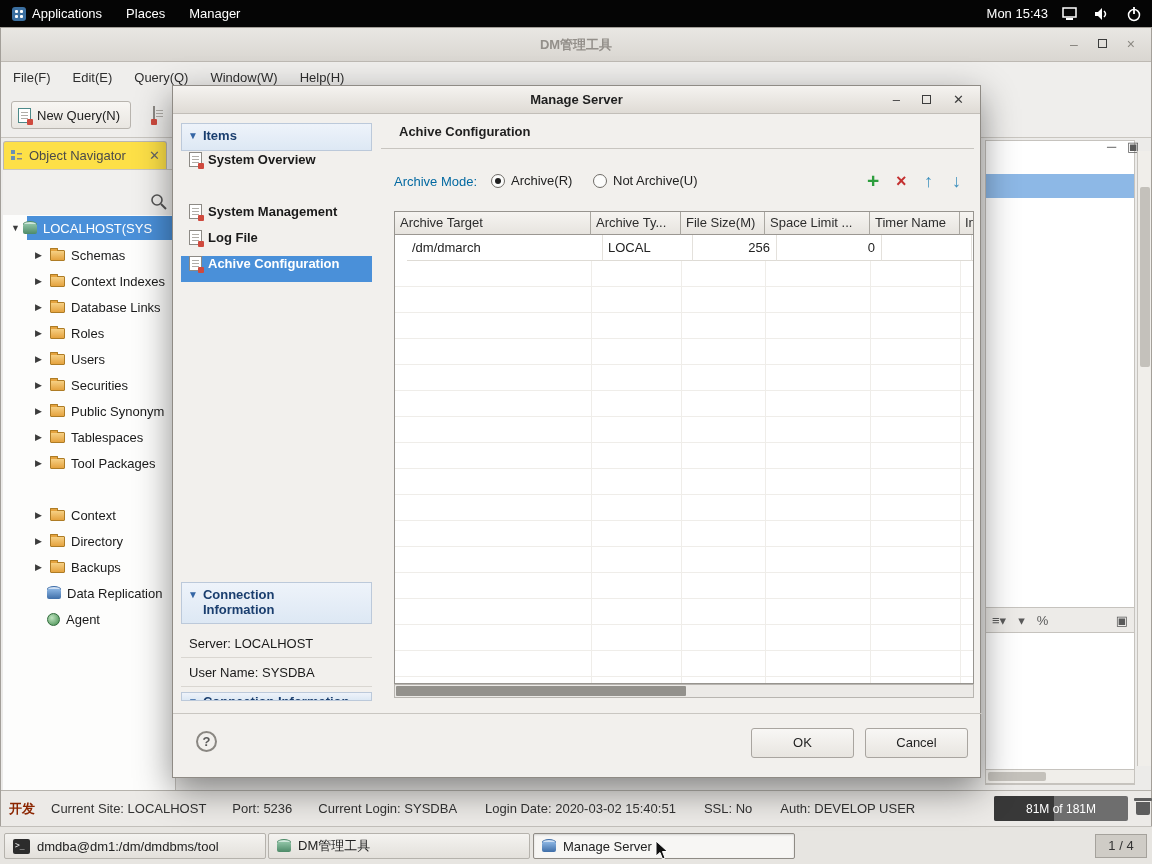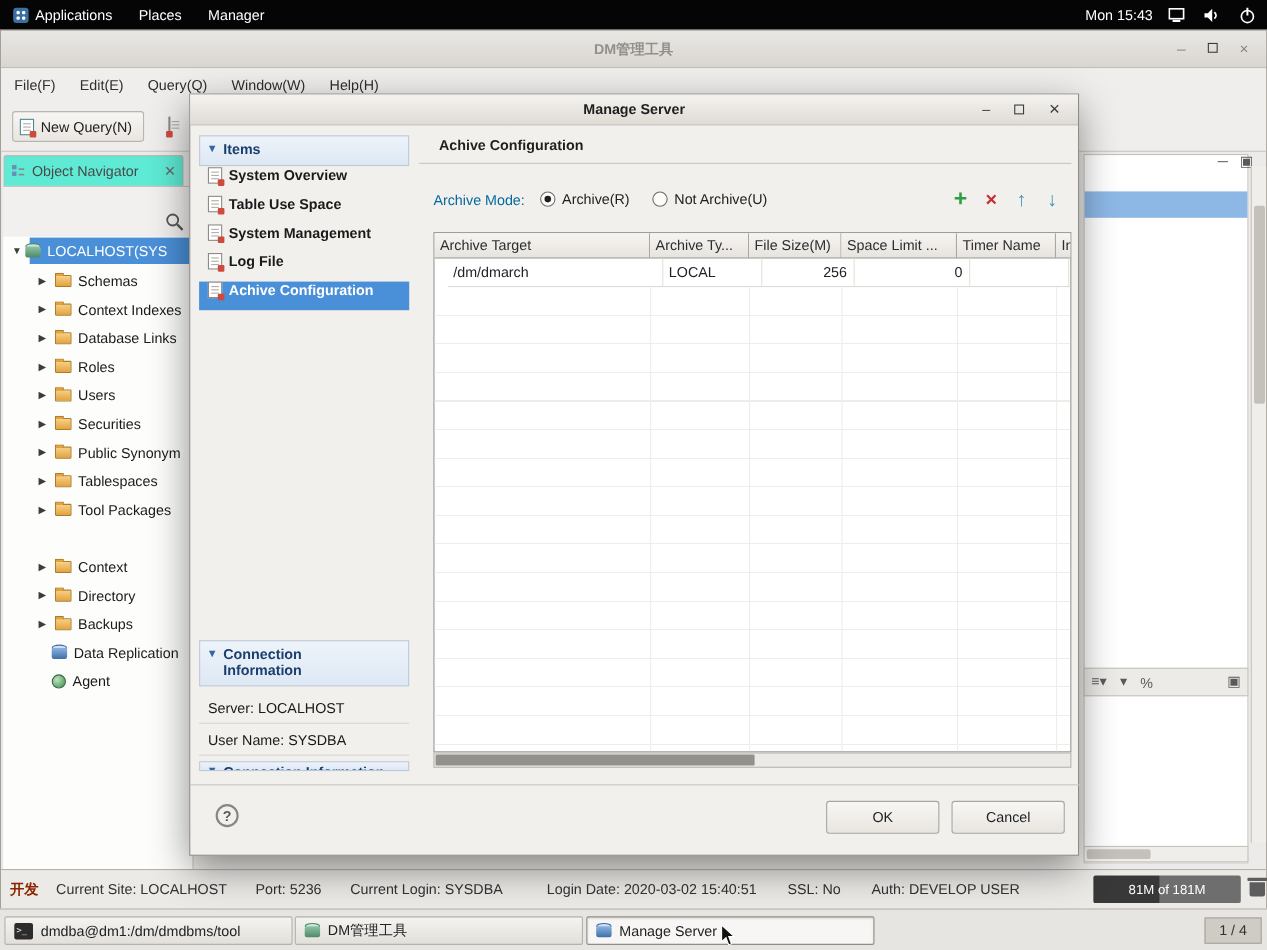--- a/index.html
+++ b/index.html
@@ -27,21 +27,21 @@
   .winctl { position:absolute; top:8px; display:flex; gap:20px; color:#8a8781; font-size:14px; }
   .menubar { position:absolute; left:0; top:34px; width:100%; height:30px; background:#efeeec;
              display:flex; align-items:center; padding-left:12px; gap:22px; color:#2e2e2e; }
   .toolbar { position:absolute; left:0; top:64px; width:100%; height:46px; background:#efeeec;
              border-bottom:1px solid #c9c6c0; }
   .tbtn { position:absolute; left:10px; top:9px; height:28px; padding:0 10px 0 6px;
           border:1px solid #b8b4ae; border-radius:3px; background:linear-gradient(#f8f6f3,#e9e6e1);
           display:flex; align-items:center; gap:6px; }
 
   
-  .navtab { position:absolute; left:2px; top:113px; width:164px; height:28px; background:#5eead4;
+  .navtab { position:absolute; left:2px; top:113px; width:164px; height:28px; background:#fde047;
             border:1px solid #bbb7b1; border-bottom:none; border-radius:3px 3px 0 0;
             display:flex; align-items:center; gap:6px; padding:0 6px; color:#4a4a4a; }
   .navfilter { position:absolute; left:2px; top:141px; width:173px; height:46px; background:#f1f0ee;
                border-top:1px solid #c9c6c0; }
   .treearea { position:absolute; left:2px; top:187px; width:173px; height:575px; background:#fdfdfc;
               border-right:1px solid #c6c3be; overflow:hidden; }
   .trow { position:absolute; left:0; width:175px; height:26px; display:flex; align-items:center; }
   .tw { width:12px; margin-left:32px; font-size:9px; color:#3c3c3c; flex:0 0 auto; }
   .tlabel { margin-left:6px; white-space:nowrap; color:#1a1a1a; }
   .folder { width:15px; height:11px; margin-left:3px; flex:0 0 auto; position:relative;
@@ -334,21 +334,21 @@
     </div>
   <div class="hscroll2">
       <div class="hthumb2"></div>
     </div>
 
   <div class="statusbar">
     <span style="color:#8b2500; font-weight:bold;">开发</span>
     <span style="margin-left:16px;">Current Site: LOCALHOST</span>
     <span style="margin-left:26px;">Port: 5236</span>
     <span style="margin-left:26px;">Current Login: SYSDBA</span>
-    <span style="margin-left:40px;text-align:center;">Login Date: 2020-03-02 15:40:51</span>
+    <span style="margin-left:28px;text-align:center;">Login Date: 2020-03-02 15:40:51</span>
     <span style="margin-left:28px;">SSL: No</span>
     <span style="margin-left:28px;">Auth: DEVELOP USER</span>
     <div class="memwidget">
       <div class="memfill"></div>
       <span class="memtext">81M of 181M</span>
     </div>
     <div class="trash">
         <div class="lid"></div>
         <div class="bin"></div>
       </div>
@@ -365,24 +365,20 @@
     <span>✕</span>
   </div>
 
   <div class="sechead" style="top:37px; height:28px;">
     <span class="tri">▼</span>
     <span>Items</span>
   </div>
   <div class="ditem" style="top:66px;">
       <span class="doc"></span>
       <span>System Overview</span>
-    </div>
-  <div class="ditem" style="top:92px;">
-      <span class="doc"></span>
-      <span>Table Use Space</span>
     </div>
   <div class="ditem" style="top:118px;">
       <span class="doc"></span>
       <span>System Management</span>
     </div>
   <div class="ditem" style="top:144px;">
       <span class="doc"></span>
       <span>Log File</span>
     </div>
   <div class="ditem sel" style="top:170px;">

